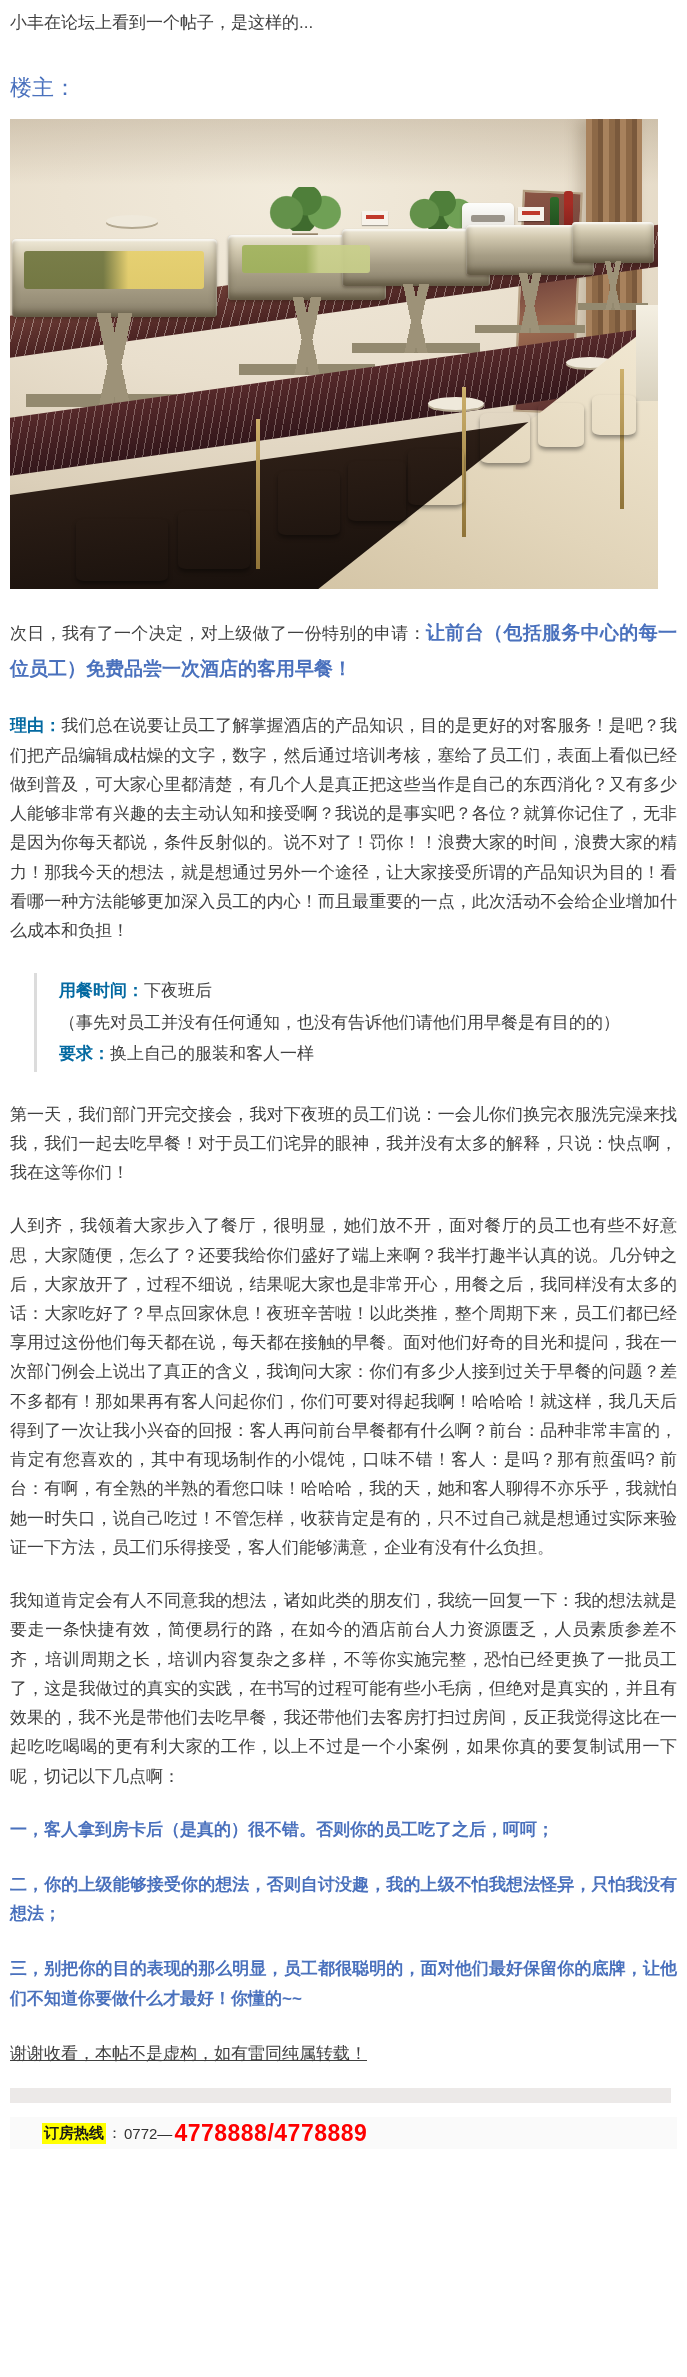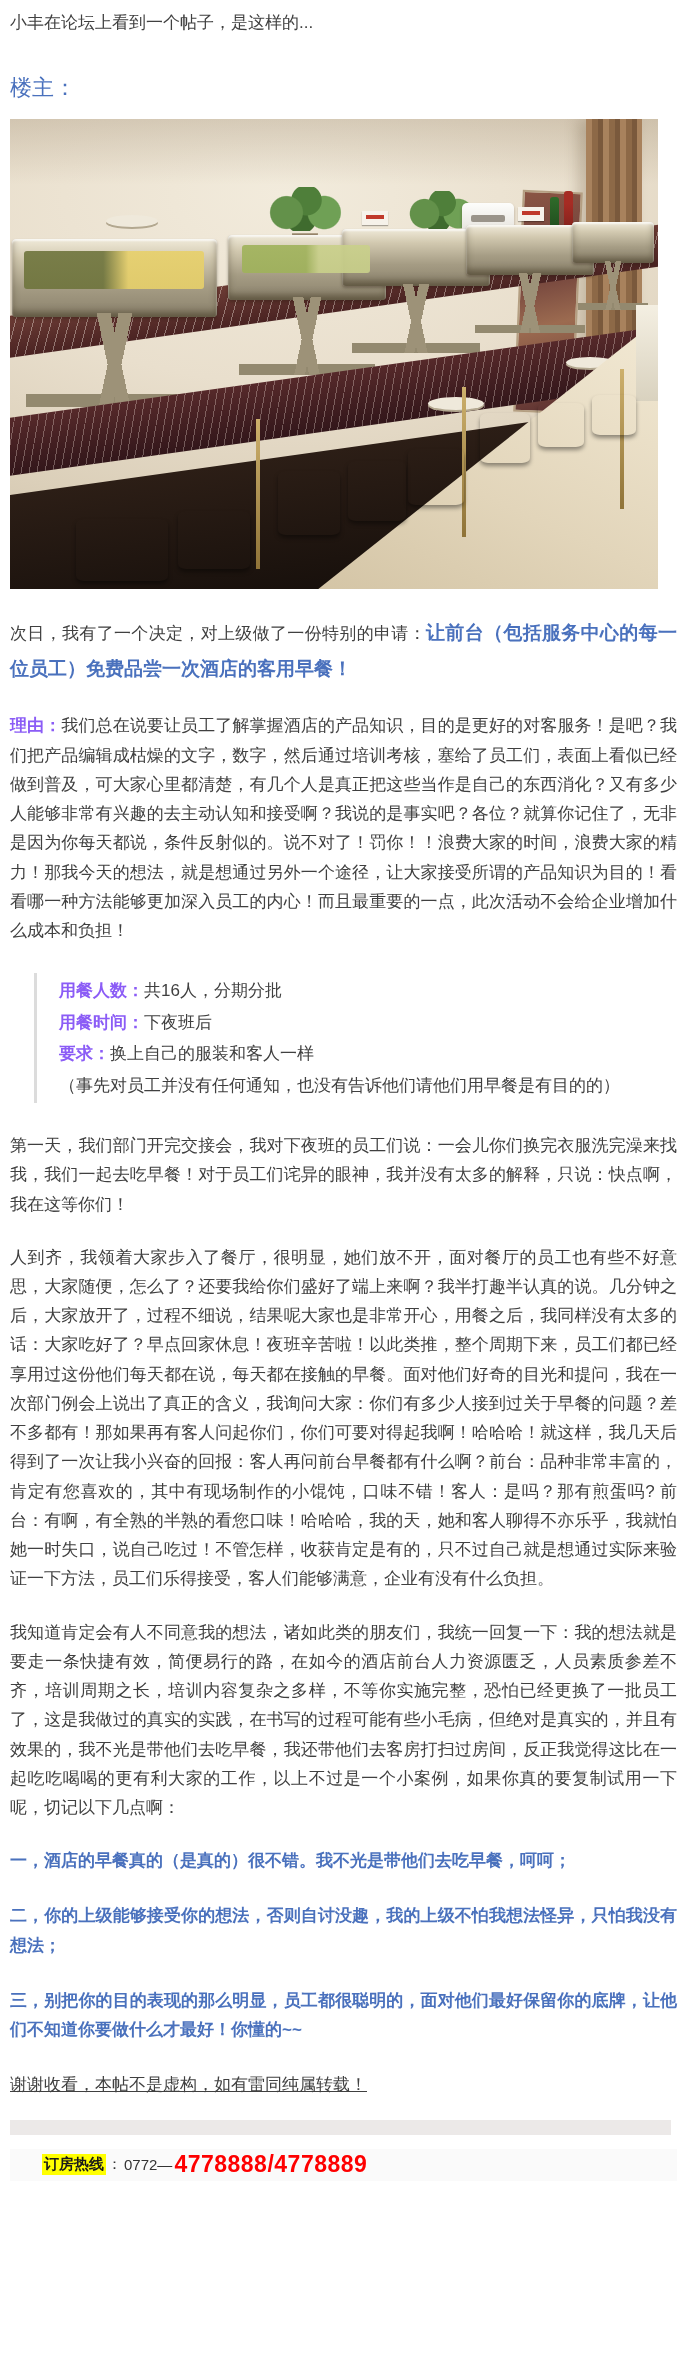--- a/index.html
+++ b/index.html
@@ -1,21 +1,21 @@
 <!DOCTYPE html>
 <html><head>
 <meta charset="utf-8">
 <style>
   html,body{margin:0;padding:0;background:#ffffff;}
   body{width:687px;font-family:"Liberation Sans","DejaVu Sans",sans-serif;color:#404040;}
   .page{padding:8px 10px 0 10px;}
   p{margin:0 0 24px 0;font-size:17px;line-height:1.72;color:#404040;text-align:justify;}
   .intro{margin-bottom:36px;}
   .author{color:#4a71bd;font-weight:normal;font-size:22px;margin-bottom:16px;}
-  .blue{color:#8b5cf6;font-weight:bold;}
+  .blue{color:#0369a1;font-weight:bold;}
   .big-blue{color:#4a71bd;font-weight:bold;font-size:19px;line-height:1.9;}
   .p-mixed{line-height:1.95;}
   .quote{margin:28px 0 28px 24px;border-left:3px solid #dcdcdc;padding:2px 0 2px 22px;}
   .quote .ln{font-size:17px;line-height:1.85;color:#404040;}
   .points p{color:#4a71bd;font-weight:bold;margin-bottom:26px;}
   .closing{margin:2px 0 20px 0;text-decoration:underline;}
 
   
   .photo{position:relative;width:648px;height:470px;margin:6px 0 26px 0;overflow:hidden;background:#e6dcc9;}
   .ph-wall{position:absolute;inset:0;background:
@@ -155,34 +155,33 @@
     <div class="stack st6"></div>
     <div class="stack st7"></div>
     <div class="stack st8"></div>
   </div>
 
   <p class="p-mixed"><span>次日，我有了一个决定，对上级做了一份特别的申请：</span><span class="big-blue">让前台（包括服务中心的每一位员工）免费品尝一次酒店的客用早餐！</span></p>
 
   <p><span class="blue">理由：</span><span>我们总在说要让员工了解掌握酒店的产品知识，目的是更好的对客服务！是吧？我们把产品编辑成枯燥的文字，数字，然后通过培训考核，塞给了员工们，表面上看似已经做到普及，可大家心里都清楚，有几个人是真正把这些当作是自己的东西消化？又有多少人能够非常有兴趣的去主动认知和接受啊？我说的是事实吧？各位？就算你记住了，无非是因为你每天都说，条件反射似的。说不对了！罚你！！浪费大家的时间，浪费大家的精力！那我今天的想法，就是想通过另外一个途径，让大家接受所谓的产品知识为目的！看看哪一种方法能够更加深入员工的内心！而且最重要的一点，此次活动不会给企业增加什么成本和负担！</span></p>
 
   <div class="quote">
-    <div class="ln"><span class="blue">用餐人数：</span><span>共16人，分期分批</span></div>
     <div class="ln"><span class="blue">用餐时间：</span><span>下夜班后</span></div>
+    <div class="ln">（事先对员工并没有任何通知，也没有告诉他们请他们用早餐是有目的的）</div>
     <div class="ln"><span class="blue">要求：</span><span>换上自己的服装和客人一样</span></div>
-    <div class="ln">（事先对员工并没有任何通知，也没有告诉他们请他们用早餐是有目的的）</div>
   </div>
 
   <p>第一天，我们部门开完交接会，我对下夜班的员工们说：一会儿你们换完衣服洗完澡来找我，我们一起去吃早餐！对于员工们诧异的眼神，我并没有太多的解释，只说：快点啊，我在这等你们！</p>
 
   <p>人到齐，我领着大家步入了餐厅，很明显，她们放不开，面对餐厅的员工也有些不好意思，大家随便，怎么了？还要我给你们盛好了端上来啊？我半打趣半认真的说。几分钟之后，大家放开了，过程不细说，结果呢大家也是非常开心，用餐之后，我同样没有太多的话：大家吃好了？早点回家休息！夜班辛苦啦！以此类推，整个周期下来，员工们都已经享用过这份他们每天都在说，每天都在接触的早餐。面对他们好奇的目光和提问，我在一次部门例会上说出了真正的含义，我询问大家：你们有多少人接到过关于早餐的问题？差不多都有！那如果再有客人问起你们，你们可要对得起我啊！哈哈哈！就这样，我几天后得到了一次让我小兴奋的回报：客人再问前台早餐都有什么啊？前台：品种非常丰富的，肯定有您喜欢的，其中有现场制作的小馄饨，口味不错！客人：是吗？那有煎蛋吗? 前台：有啊，有全熟的半熟的看您口味！哈哈哈，我的天，她和客人聊得不亦乐乎，我就怕她一时失口，说自己吃过！不管怎样，收获肯定是有的，只不过自己就是想通过实际来验证一下方法，员工们乐得接受，客人们能够满意，企业有没有什么负担。</p>
 
   <p>我知道肯定会有人不同意我的想法，诸如此类的朋友们，我统一回复一下：我的想法就是要走一条快捷有效，简便易行的路，在如今的酒店前台人力资源匮乏，人员素质参差不齐，培训周期之长，培训内容复杂之多样，不等你实施完整，恐怕已经更换了一批员工了，这是我做过的真实的实践，在书写的过程可能有些小毛病，但绝对是真实的，并且有效果的，我不光是带他们去吃早餐，我还带他们去客房打扫过房间，反正我觉得这比在一起吃吃喝喝的更有利大家的工作，以上不过是一个小案例，如果你真的要复制试用一下呢，切记以下几点啊：</p>
 
   <div class="points">
-    <p>一，酒店的早餐真的（是真的）很不错。我不光是带他们去吃早餐，呵呵；</p>
+    <p>一，客人拿到房卡后（是真的）很不错。否则你的员工吃了之后，呵呵；</p>
     <p>二，你的上级能够接受你的想法，否则自讨没趣，我的上级不怕我想法怪异，只怕我没有想法；</p>
     <p>三，别把你的目的表现的那么明显，员工都很聪明的，面对他们最好保留你的底牌，让他们不知道你要做什么才最好！你懂的~~</p>
   </div>
 
   <p class="closing">谢谢收看，本帖不是虚构，如有雷同纯属转载！</p>
 
   <div class="divider"></div>
 
   <div class="f-row stripe">
     <span class="f-label">订房热线</span>

